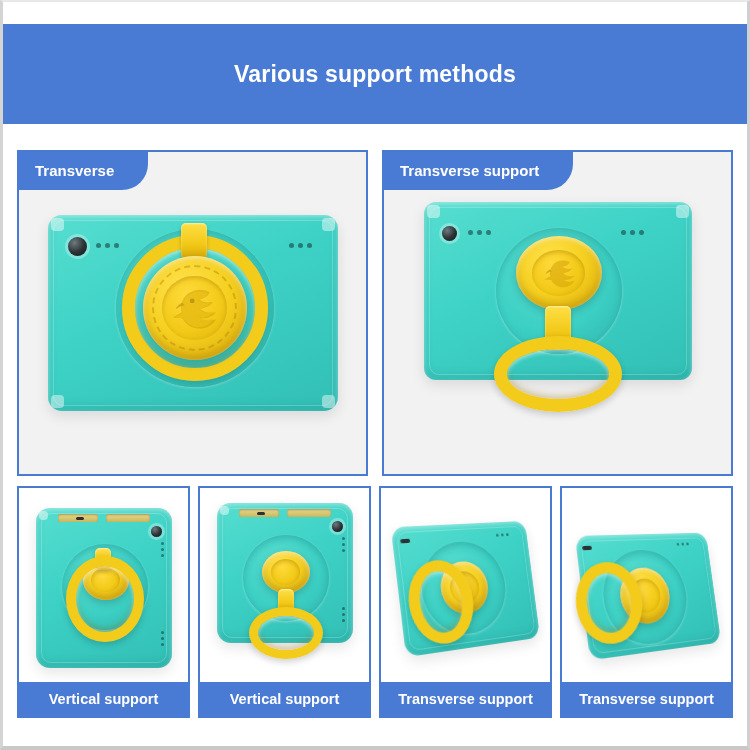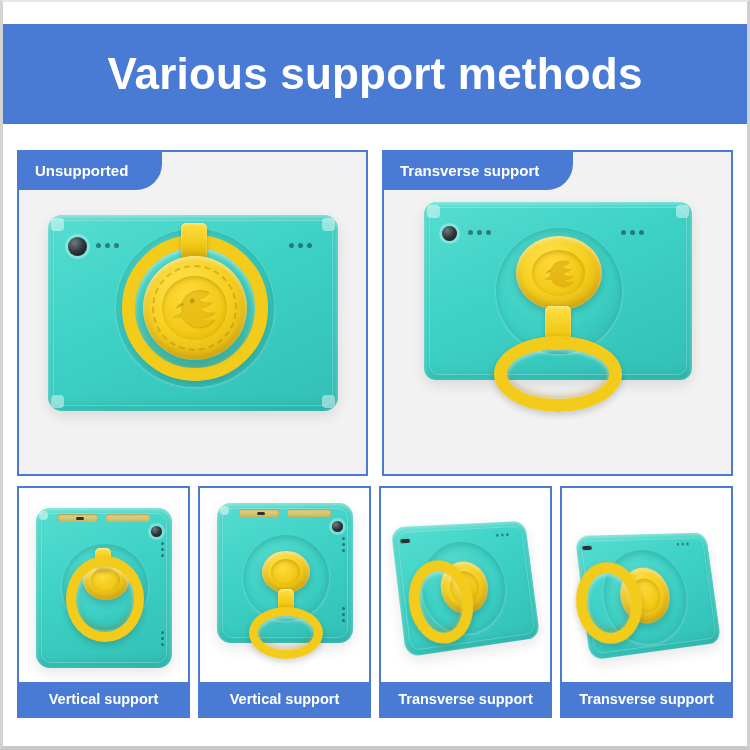--- a/index.html
+++ b/index.html
@@ -30,21 +30,21 @@
     left: 0; right: 0;
     top: 22px;
     height: 100px;
     background: #4a7bd4;
     display: flex;
     align-items: center;
     justify-content: center;
   }
   .header-title {
     color: #ffffff;
-    font-size: 44px;
+    font-size: 23px;
     font-weight: bold;
     letter-spacing: 0.2px;
     white-space: nowrap;
   }
 
   
   .top-row {
     position: absolute;
     left: 14px;
     right: 14px;
@@ -262,21 +262,21 @@
 
 <div class="page">
 
   <div class="header">
     <div class="header-title">Various support methods</div>
   </div>
 
   <div class="top-row">
 
     <div class="panel-lg">
-      <div class="badge">Unsupported</div>
+      <div class="badge">Transverse</div>
 
       <div class="stage">
         <div class="tablet" style="width:290px;height:196px;">
           <div class="shell"></div>
           <div class="nub tl"></div>
           <div class="nub tr"></div>
           <div class="nub bl"></div>
           <div class="nub br"></div>
           <div class="camera" style="left:20px;top:22px;"></div>
           <div class="dots" style="left:48px;top:28px;">

